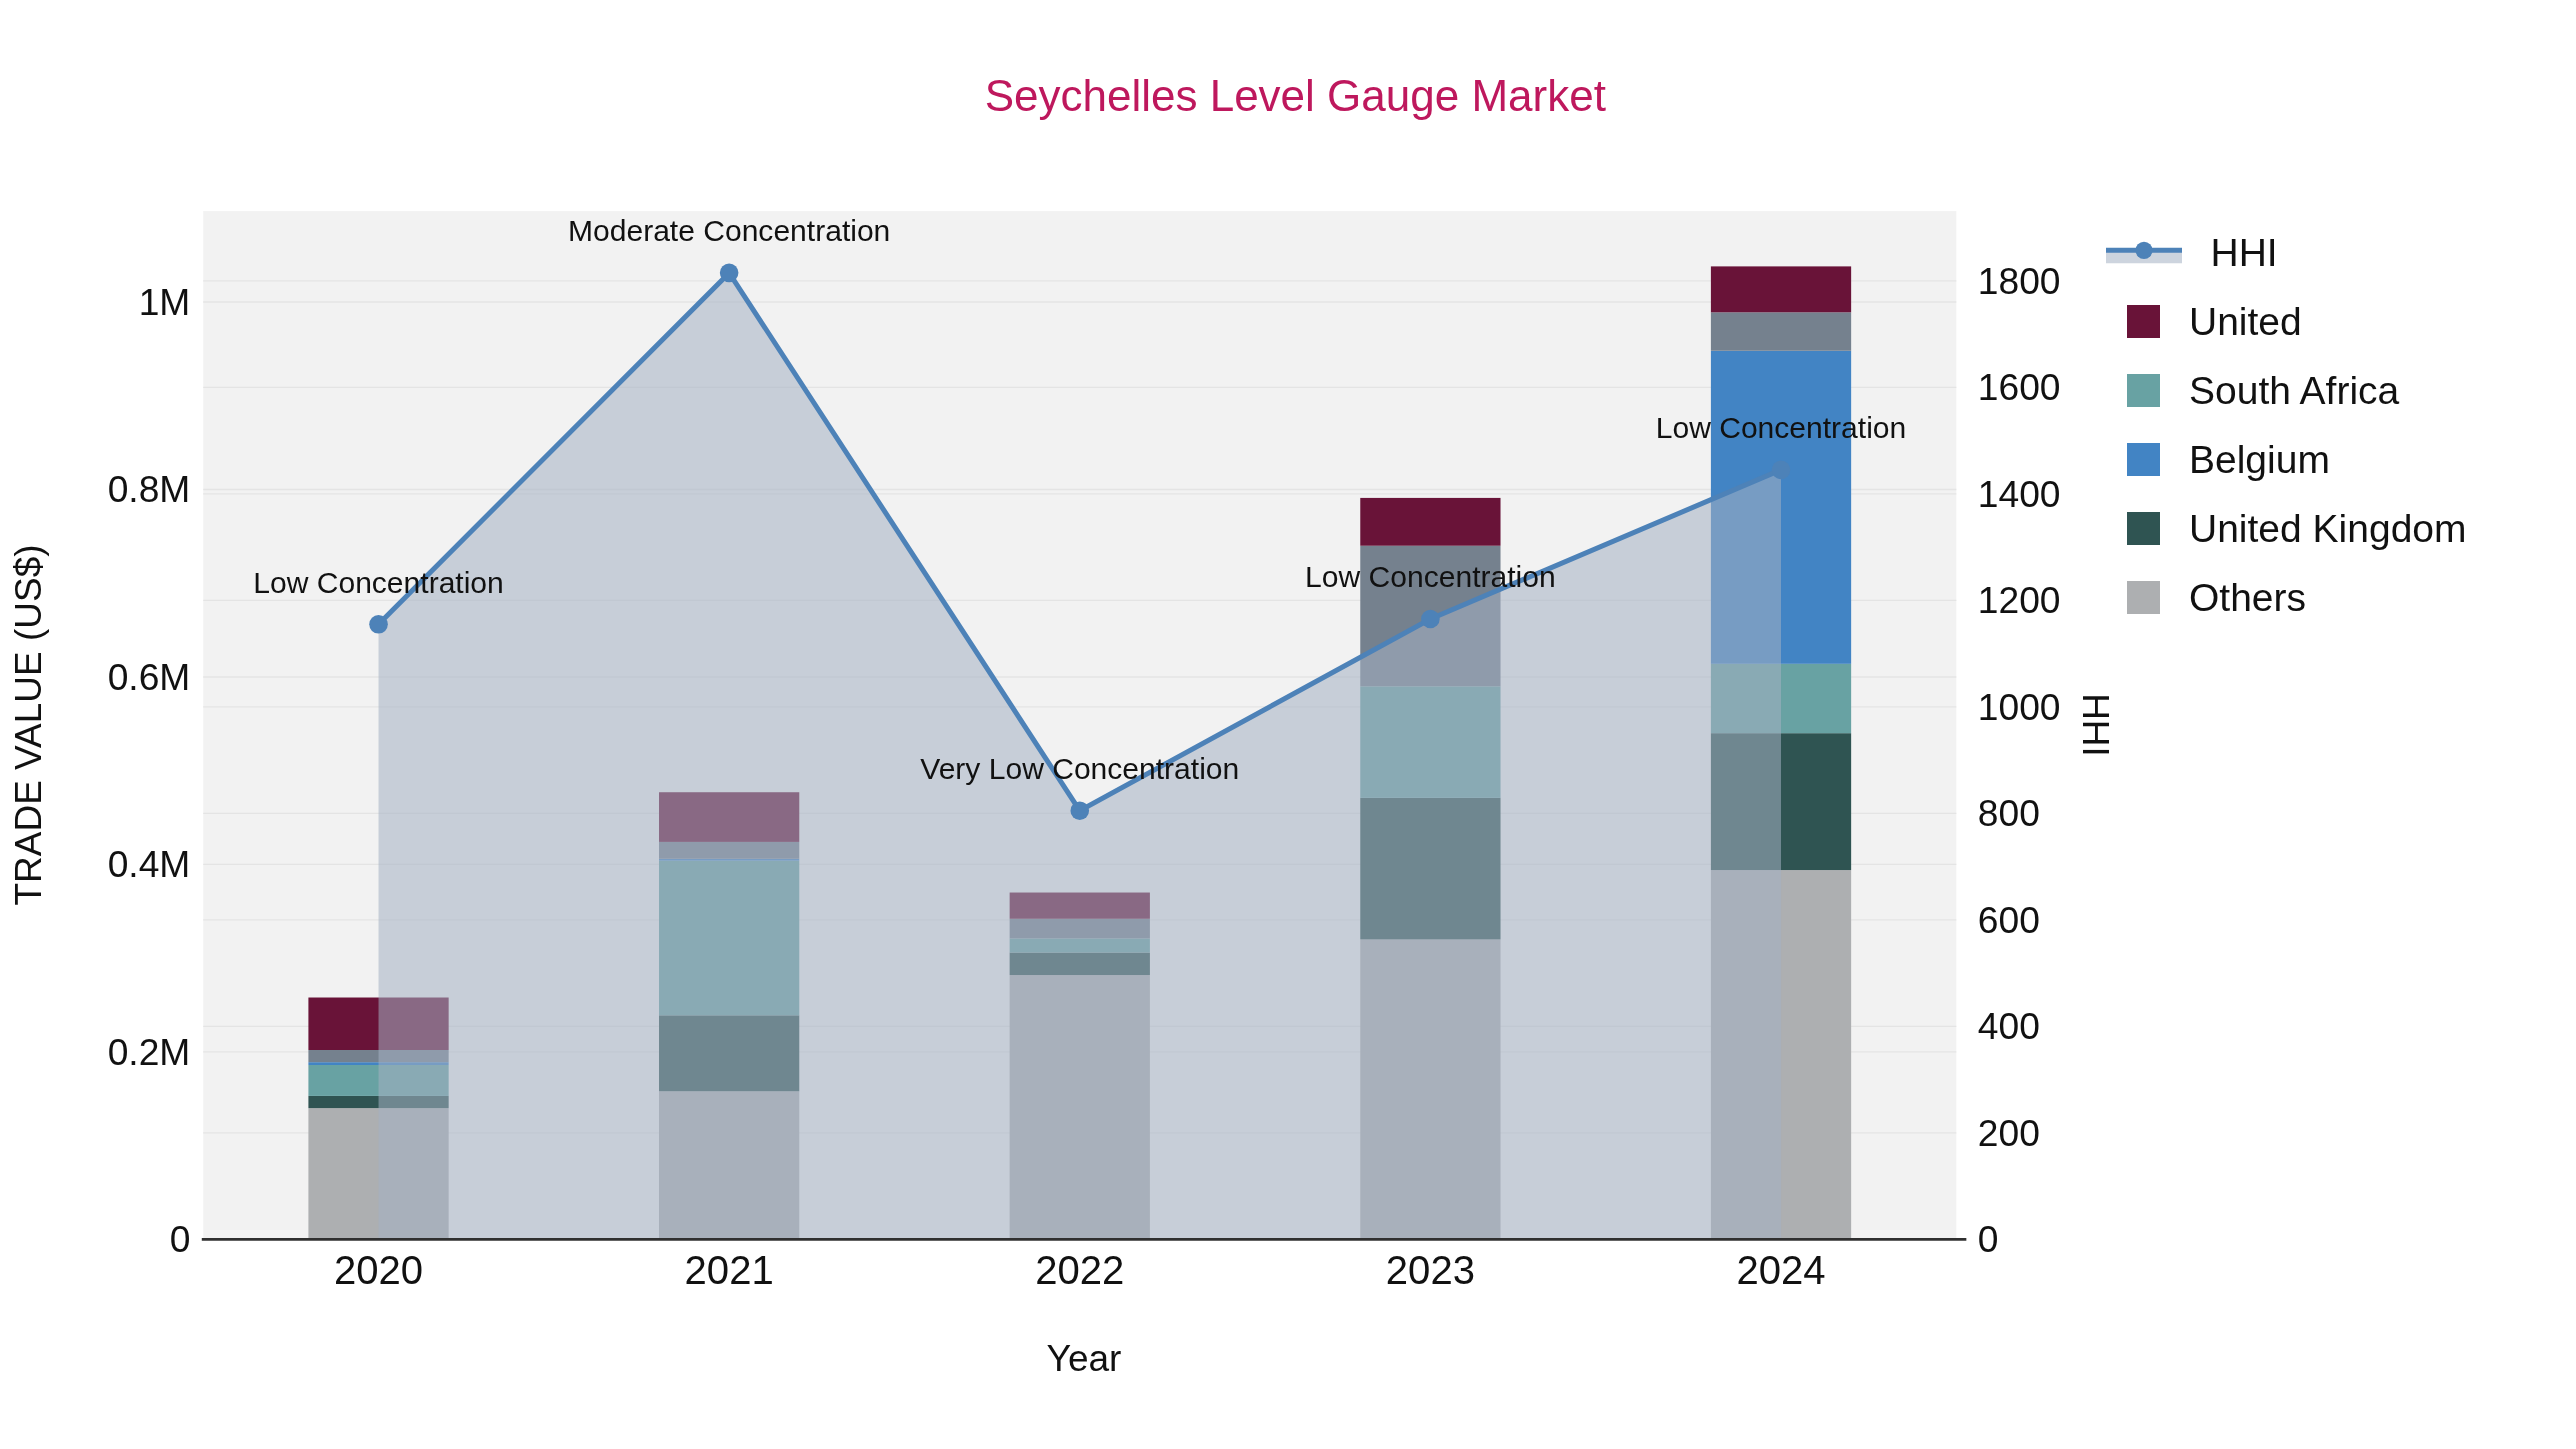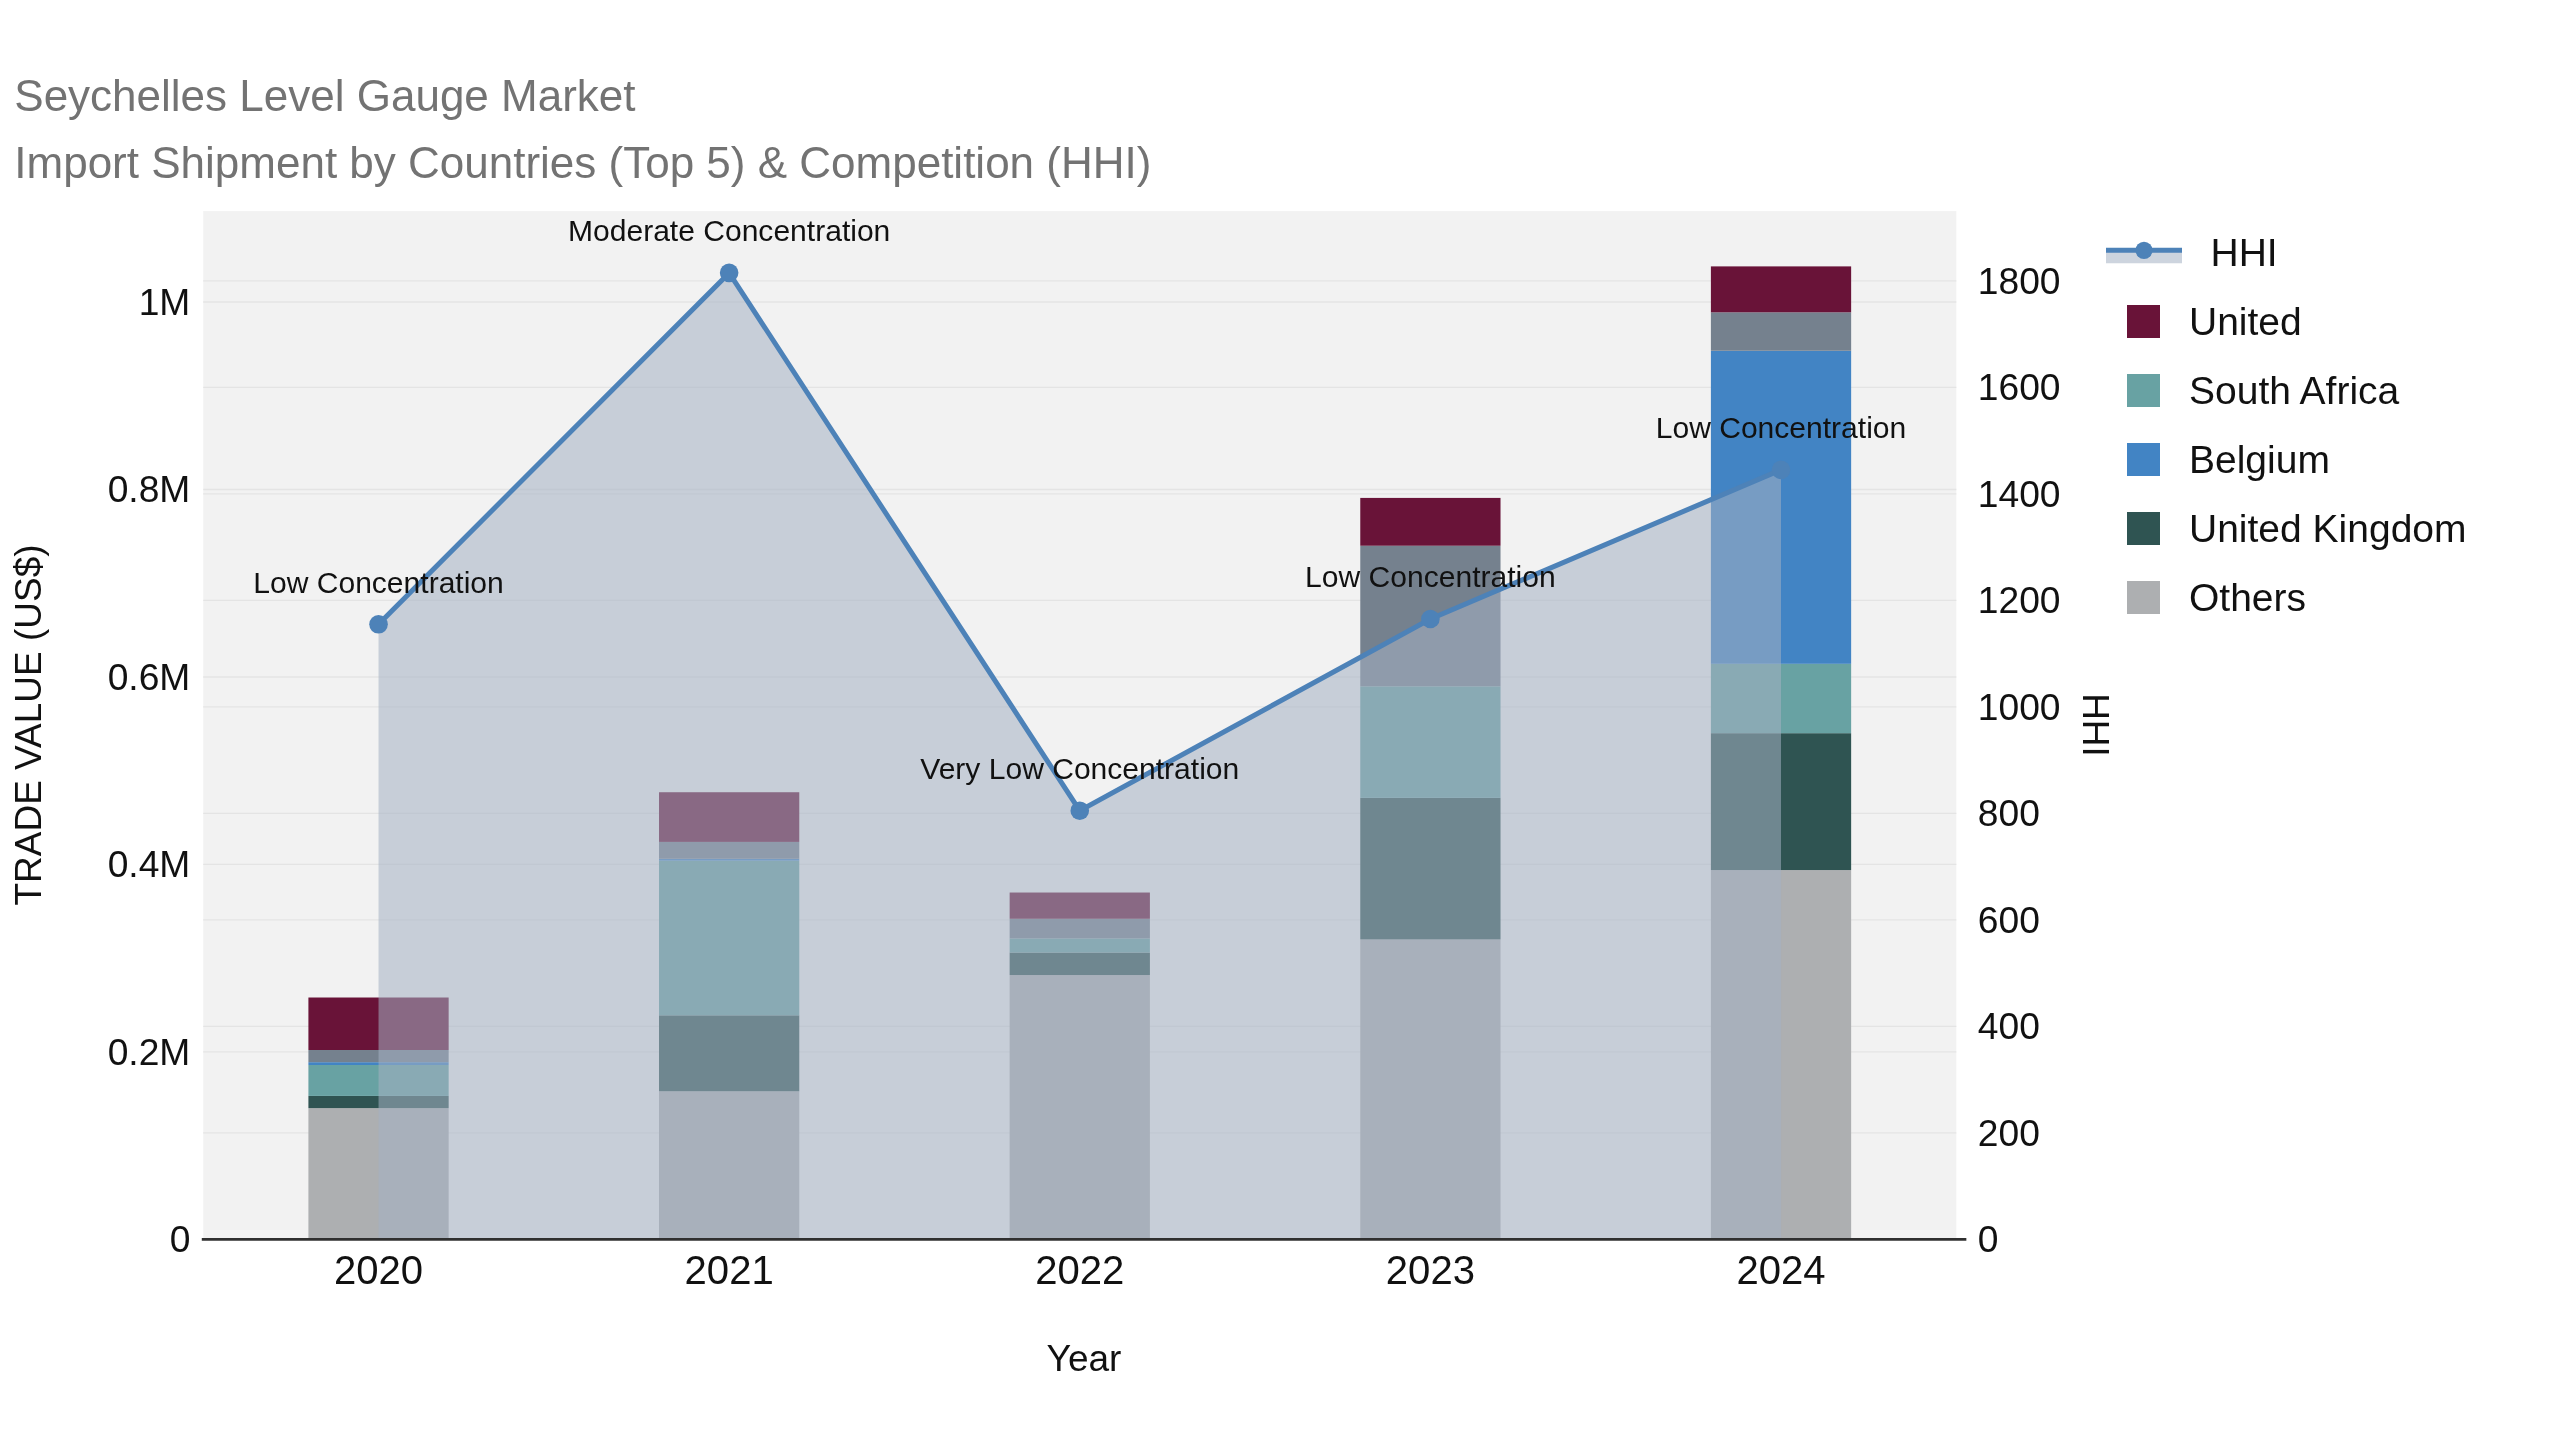--- a/index.html
+++ b/index.html
@@ -1,20 +1,20 @@
 <!DOCTYPE html>
 <html style="font-size:11.4px"><head>
 <meta charset="utf-8">
 <style>
   html,body{margin:0;padding:0;background:#ffffff;}
   .fig{position:relative;width:2576px;height:1449px;background:#ffffff;
        font-family:"Liberation Sans","DejaVu Sans",sans-serif;color:#111111;overflow:hidden;}
   .fig svg{position:absolute;left:0;top:0;}
-  .title{position:absolute;left:14.3px;top:62px;width:2562px;text-align:left;
-         font-size:44px;line-height:67px;color:#737373;}
+  .title{position:absolute;left:14.3px;top:62px;width:2562px;text-align:center;
+         font-size:44px;line-height:67px;color:#be185d;}
   .axis-label{position:absolute;font-size:37px;color:#111;white-space:nowrap;}
   .ylab-left{left:29px;top:725px;transform:translate(-50%,-50%) rotate(-90deg);}
   .ylab-right{left:2095px;top:725px;transform:translate(-50%,-50%) rotate(90deg);}
   .xlab{left:1084px;top:1359px;transform:translate(-50%,-50%);}
   .legend{position:absolute;left:2127px;top:218px;display:flex;flex-direction:column;}
   .legend-row{display:flex;align-items:center;height:69px;}
   .legend-swatch{width:33px;height:33px;margin-right:29px;flex:0 0 auto;}
   .legend-handle{width:76px;height:33px;margin-right:29px;margin-left:-21.5px;flex:0 0 auto;position:relative;}
   .legend-label{font-size:39px;color:#111;white-space:nowrap;}
 </style>
@@ -98,21 +98,20 @@
       <text x="2764" y="410.48679440704313" text-anchor="start" font-size="52" fill="#111111">1800</text>
       <text x="529" y="1794" text-anchor="middle" font-size="56" fill="#111111">2020</text>
       <text x="1019" y="1794" text-anchor="middle" font-size="56" fill="#111111">2021</text>
       <text x="1509" y="1794" text-anchor="middle" font-size="56" fill="#111111">2022</text>
       <text x="1999" y="1794" text-anchor="middle" font-size="56" fill="#111111">2023</text>
       <text x="2489" y="1794" text-anchor="middle" font-size="56" fill="#111111">2024</text>
     </svg>
 
   <div class="title">
     <div>Seychelles Level Gauge Market</div>
-    <div>Import Shipment by Countries (Top 5) &amp; Competition (HHI)</div>
   </div>
 
   <div class="axis-label ylab-left">TRADE VALUE (US$)</div>
 
   <div class="axis-label ylab-right">HHI</div>
 
   <div class="axis-label xlab">Year</div>
 
   <div class="legend">
       <div class="legend-row">

